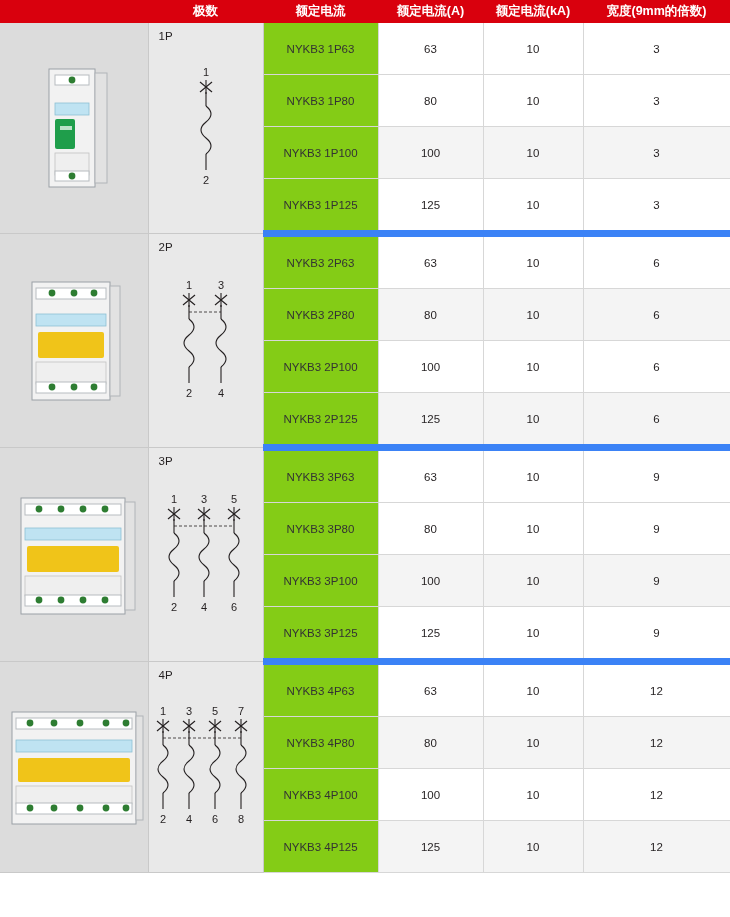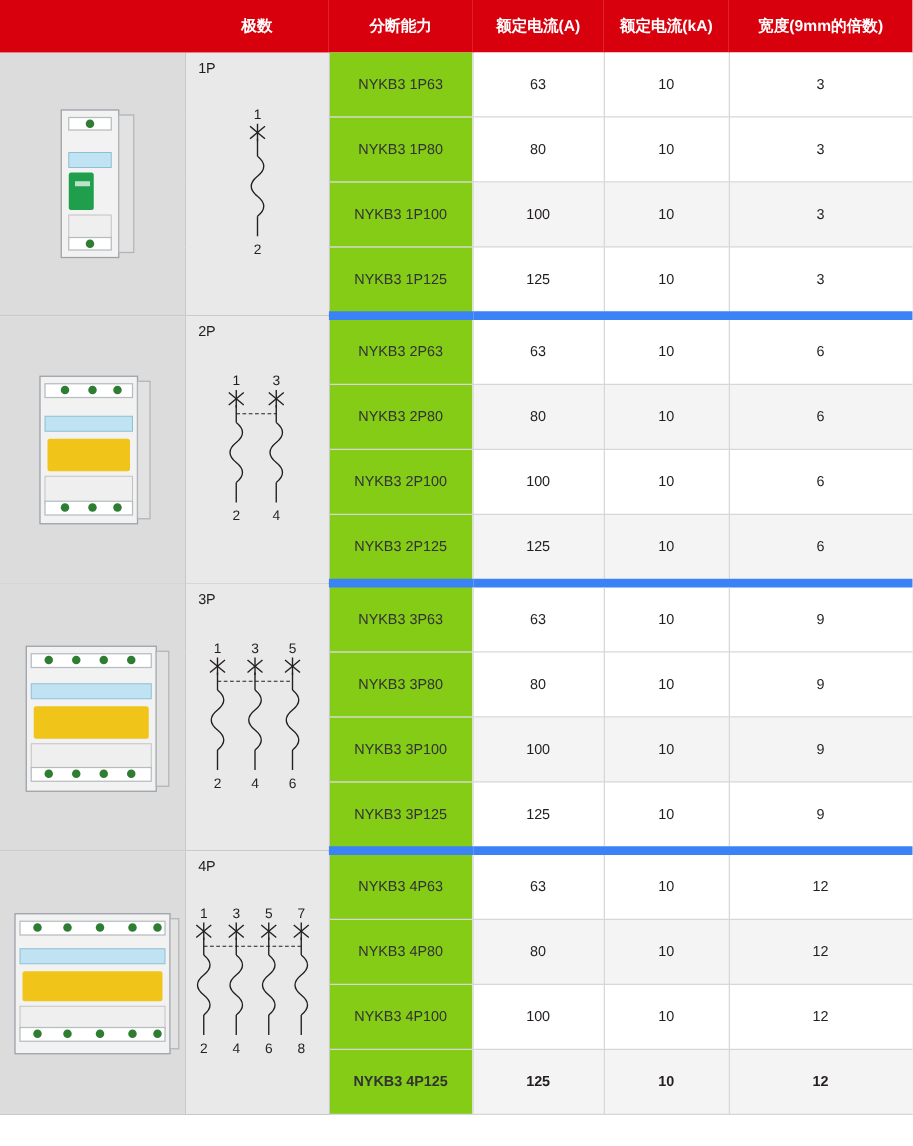--- a/index.html
+++ b/index.html
@@ -22,21 +22,21 @@
   table.spec th, table.spec td {
     padding: 0;
     margin: 0;
   }
   
   thead th {
     background: #d9000d;
     color: #ffffff;
     font-size: 12.5px;
     font-weight: bold;
-    height: 42px;
+    height: 23px;
     text-align: center;
     vertical-align: middle;
     border-right: 1px solid #d9000d;
   }
   thead th.blank {
     background: #d9000d;
   }
   
   col.c-img    { width: 148px; }
   col.c-pole   { width: 115px; }
@@ -94,21 +94,20 @@
   }
   .photo-wrap {
     width: 100%;
     height: 100%;
     display: flex;
     align-items: center;
     justify-content: center;
   }
   tr.last-row td {
     border-bottom: 1px solid #d7d7d7;
-    font-weight: bold;
   }
   .group-sep td {
     border-bottom: 7px solid #3b82f6;
   }
 </style>
 </head>
 <body>
 
 <table class="spec">
   <colgroup>
@@ -116,21 +115,21 @@
       <col class="c-pole">
       <col class="c-model">
     <col class="c-cur">
       <col class="c-break">
       <col class="c-width">
   </colgroup>
   <thead>
     <tr>
       <th class="blank"></th>
       <th>极数</th>
-      <th>分断能力</th>
+      <th>额定电流</th>
       <th>额定电流(A)</th>
       <th>额定电流(kA)</th>
       <th>宽度(9mm的倍数)</th>
     </tr>
   </thead>
   <tbody>
 
     <tr>
       <td class="img-cell" rowspan="4">
         <div class="photo-wrap">

